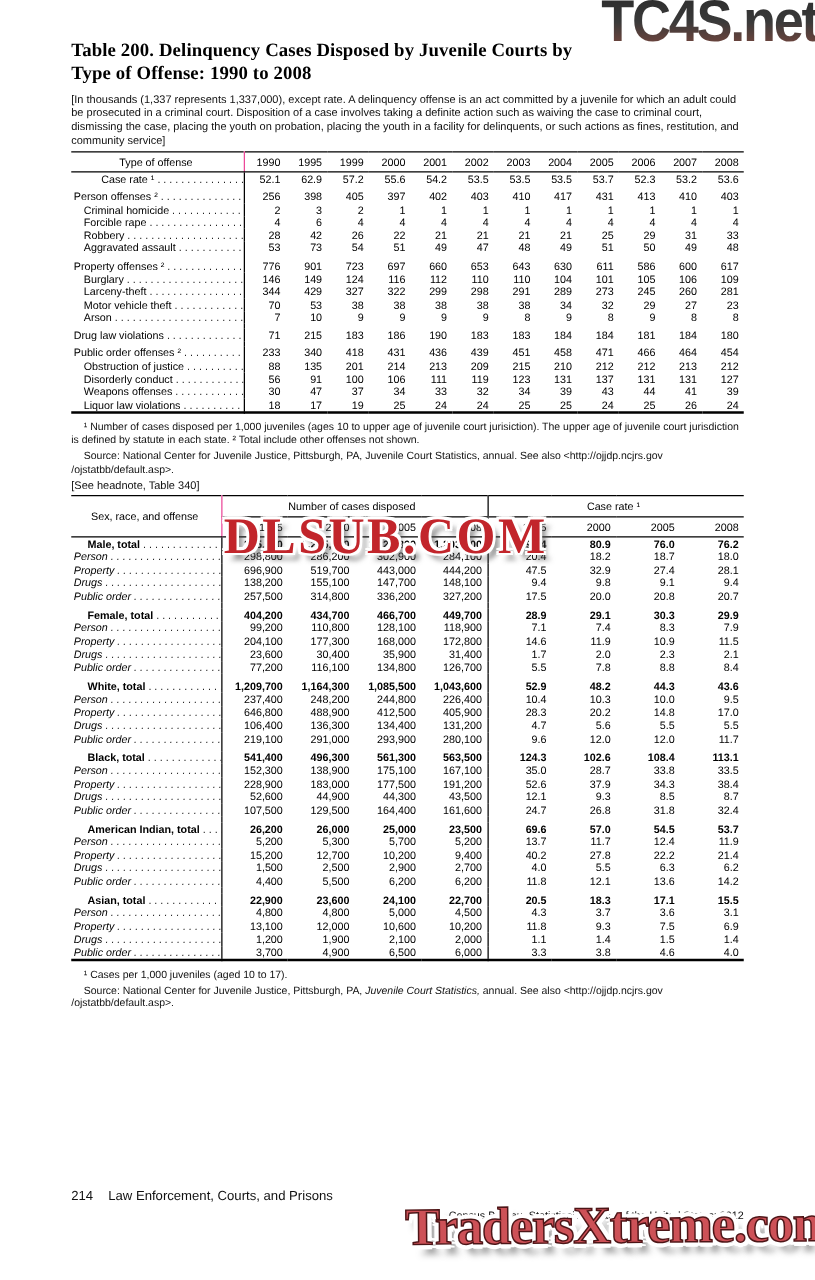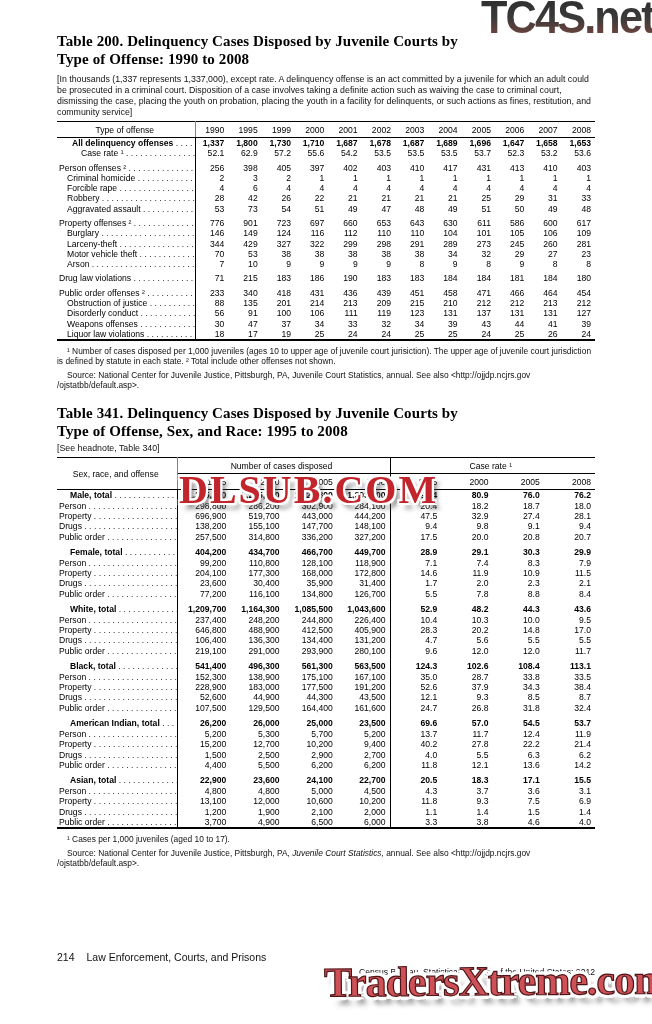--- a/index.html
+++ b/index.html
@@ -45,21 +45,21 @@
     color:#222; font-weight:normal;
   }
   td.stub { white-space:nowrap; }
 
   tr.r-total td { font-weight:bold; }
   .t340 tr.r-total td.stub { padding-left:15px; }
   .t340 tr.r-l2 td.stub { padding-left:24px; }
   .t340 tr.r-l0 td.stub { padding-left:2px; }
   .t340 tr.r-l1 td.stub { padding-left:10px; }
   .t341 tr.r-total td.stub { padding-left:13px; }
-  .t341 tr.r-l0 td.stub { padding-left:2px; }
+  .t341 tr.r-l0 td.stub { padding-left:2px;font-style:italic; }
 
   
   .page-footer { position:absolute; left:57px; top:951px; font-size:10.5px; color:#111; }
   .page-footer .num { margin-right:12px; }
   .attrib { position:absolute; left:57px; top:967px; width:538px; text-align:right;
             font-size:8.6px; color:#101010; }
 
   
   .wm-top {
     position:absolute; top:-7px; right:-2px;
@@ -124,35 +124,20 @@
             <th>2002</th>
             <th>2003</th>
             <th>2004</th>
             <th>2005</th>
             <th>2006</th>
             <th>2007</th>
             <th>2008</th>
           </tr>
       </thead>
       <tbody id="t340-body">
-          <tr class="r-total">
-            <td class="stub"><span>All delinquency offenses</span><span class="dots"></span></td>
-            <td>1,337</td>
-            <td>1,800</td>
-            <td>1,730</td>
-            <td>1,710</td>
-            <td>1,687</td>
-            <td>1,678</td>
-            <td>1,687</td>
-            <td>1,689</td>
-            <td>1,696</td>
-            <td>1,647</td>
-            <td>1,658</td>
-            <td>1,653</td>
-          </tr>
           <tr class="r-l2">
             <td class="stub"><span>Case rate ¹</span><span class="dots"></span></td>
             <td>52.1</td>
             <td>62.9</td>
             <td>57.2</td>
             <td>55.6</td>
             <td>54.2</td>
             <td>53.5</td>
             <td>53.5</td>
             <td>53.5</td>
@@ -416,24 +401,20 @@
             <td>25</td>
             <td>26</td>
             <td>24</td>
           </tr>
         </tbody>
     </table>
 
     <p class="fn first">¹ Number of cases disposed per 1,000 juveniles (ages 10 to upper age of juvenile court jurisiction). The upper age of juvenile court jurisdiction is defined by statute in each state. ² Total include other offenses not shown.</p>
     <p class="fn">Source: National Center for Juvenile Justice, Pittsburgh, PA, Juvenile Court Statistics, annual. See also &lt;http://ojjdp.ncjrs.gov /ojstatbb/default.asp&gt;.</p>
 
-    <h1 class="tbl-title title-341">
-      <span>Table 341. Delinquency Cases Disposed by Juvenile Courts by</span><br>
-      <span>Type of Offense, Sex, and Race: 1995 to 2008</span>
-    </h1>
 
     <p class="seehead">[See headnote, Table 340]</p>
 
     <div class="t341wrap">
       <table class="t341">
         <colgroup>
           <col style="width:120px">
           <col span="4" style="width:53.25px">
           <col span="4" style="width:51.25px">
         </colgroup>

